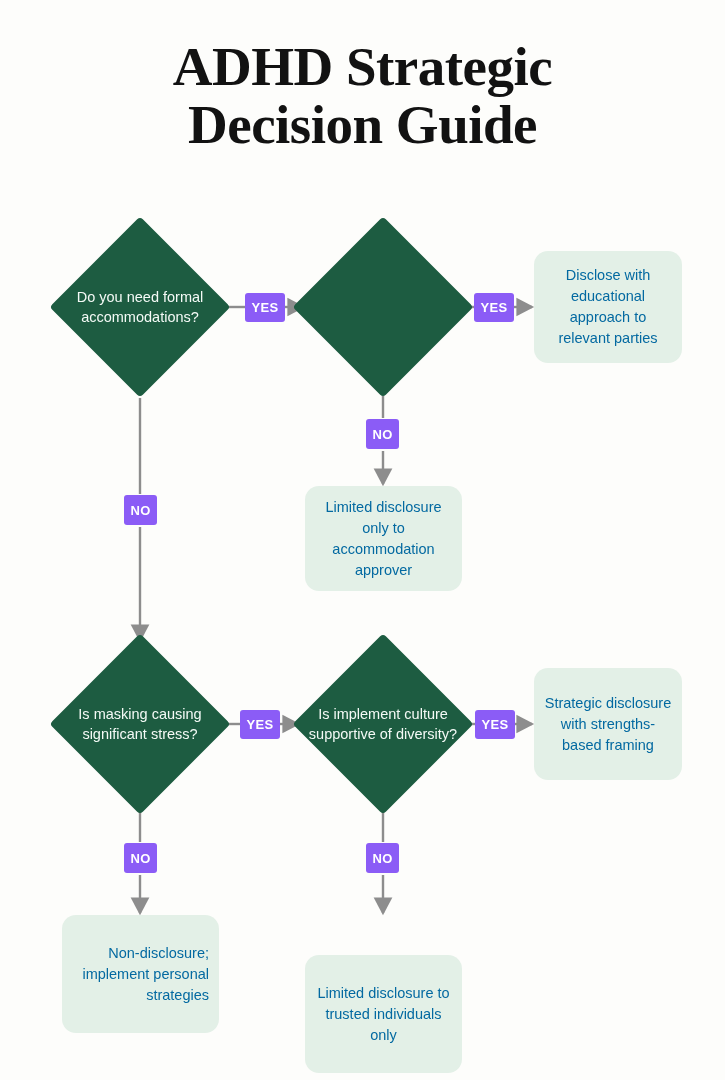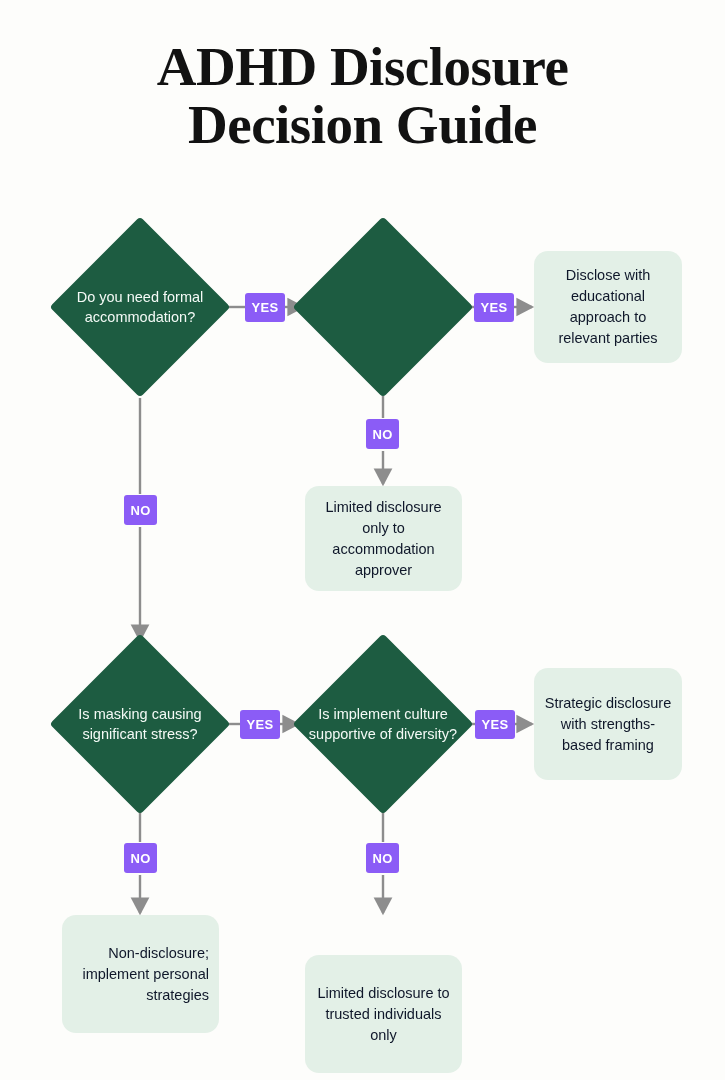--- a/index.html
+++ b/index.html
@@ -65,21 +65,21 @@
 
   
   .outcome {
     position: absolute;
     background: #e3f0e7;
     border-radius: 14px;
     display: flex;
     align-items: center;
     justify-content: center;
     text-align: center;
-    color: #0f172a;
+    color: #0369a1;
     font-size: 14.5px;
     line-height: 21px;
     padding: 6px 10px;
     box-sizing: border-box;
   }
 
   
   .chip {
     position: absolute;
     background: #8b5cf6;
@@ -93,21 +93,21 @@
     justify-content: center;
     box-sizing: border-box;
   }
 </style>
 </head>
 <body>
 
 <div id="page">
 
   <div id="title-block">
-    <span class="tline">ADHD Disclosure</span>
+    <span class="tline">ADHD Strategic</span>
     <span class="tline">Decision Guide</span>
   </div>
 
   <svg id="connectors" viewBox="0 0 725 1080">
     <defs>
       <marker id="arw" markerWidth="9" markerHeight="9" refX="6.5" refY="4.5" orient="auto">
         <path d="M0,0.6 L7.4,4.5 L0,8.4 Z" fill="#8d8d8d"></path>
       </marker>
     </defs>
 
@@ -130,21 +130,21 @@
     <line x1="513" y1="724" x2="532" y2="724" stroke="#8d8d8d" stroke-width="2.4" marker-end="url(#arw)"></line>
 
     <line x1="140" y1="812" x2="140" y2="842" stroke="#8d8d8d" stroke-width="2.4"></line>
     <line x1="140" y1="875" x2="140" y2="913" stroke="#8d8d8d" stroke-width="2.4" marker-end="url(#arw)"></line>
 
     <line x1="383" y1="812" x2="383" y2="842" stroke="#8d8d8d" stroke-width="2.4"></line>
     <line x1="383" y1="875" x2="383" y2="913" stroke="#8d8d8d" stroke-width="2.4" marker-end="url(#arw)"></line>
   </svg>
 
   <div class="diamond" style="left:76px; top:243px; width:128px; height:128px;"></div>
-  <div class="diamond-text" style="left:50px; top:267px; width:180px; height:80px;">Do you need formal accommodation?</div>
+  <div class="diamond-text" style="left:50px; top:267px; width:180px; height:80px;">Do you need formal accommodations?</div>
 
   <div class="diamond" style="left:319px; top:243px; width:128px; height:128px;"></div>
 
   <div class="diamond" style="left:76px; top:660px; width:128px; height:128px;"></div>
   <div class="diamond-text" style="left:65px; top:674px; width:150px; height:100px;">Is masking causing significant stress?</div>
 
   <div class="diamond" style="left:319px; top:660px; width:128px; height:128px;"></div>
   <div class="diamond-text" style="left:303px; top:674px; width:160px; height:100px;">Is implement culture supportive of diversity?</div>
 
   <div class="outcome" style="left:534px; top:251px; width:148px; height:112px;">Disclose with educational approach to relevant parties</div>

